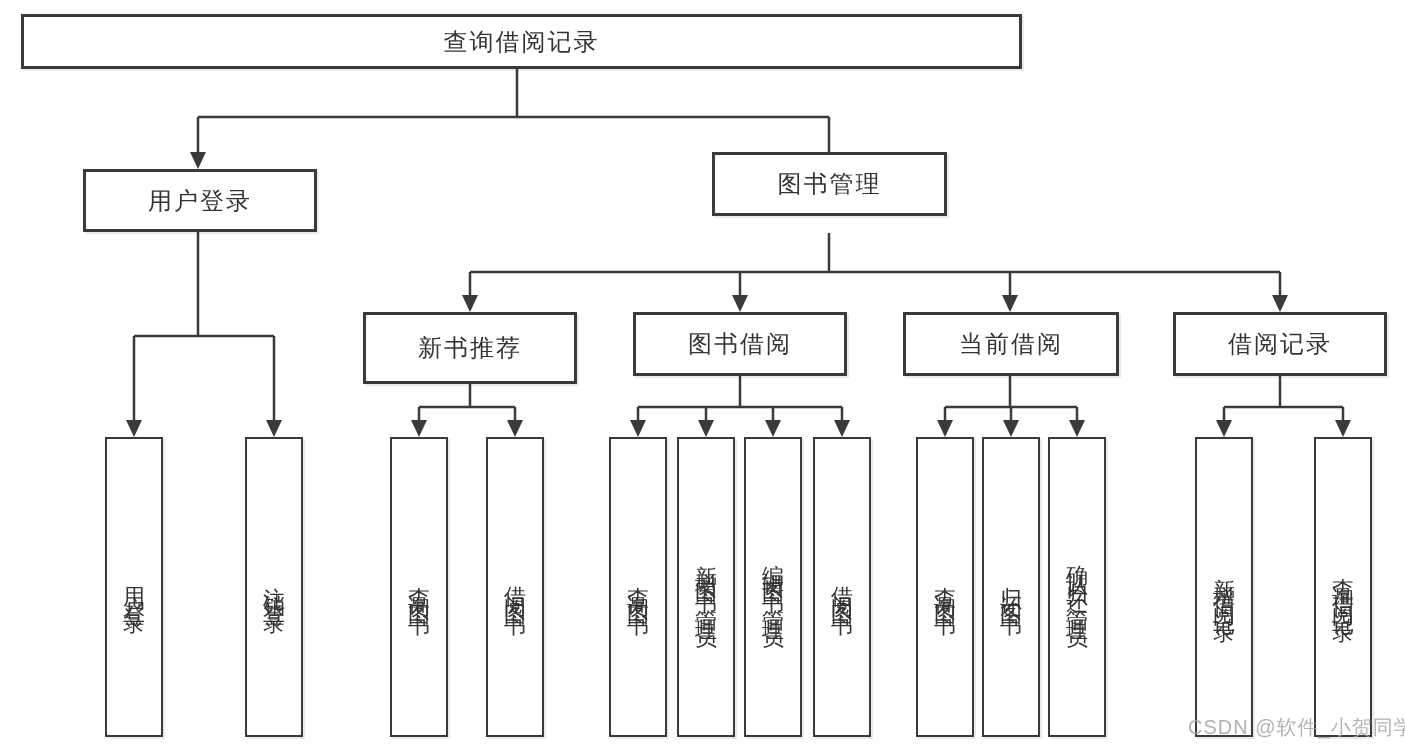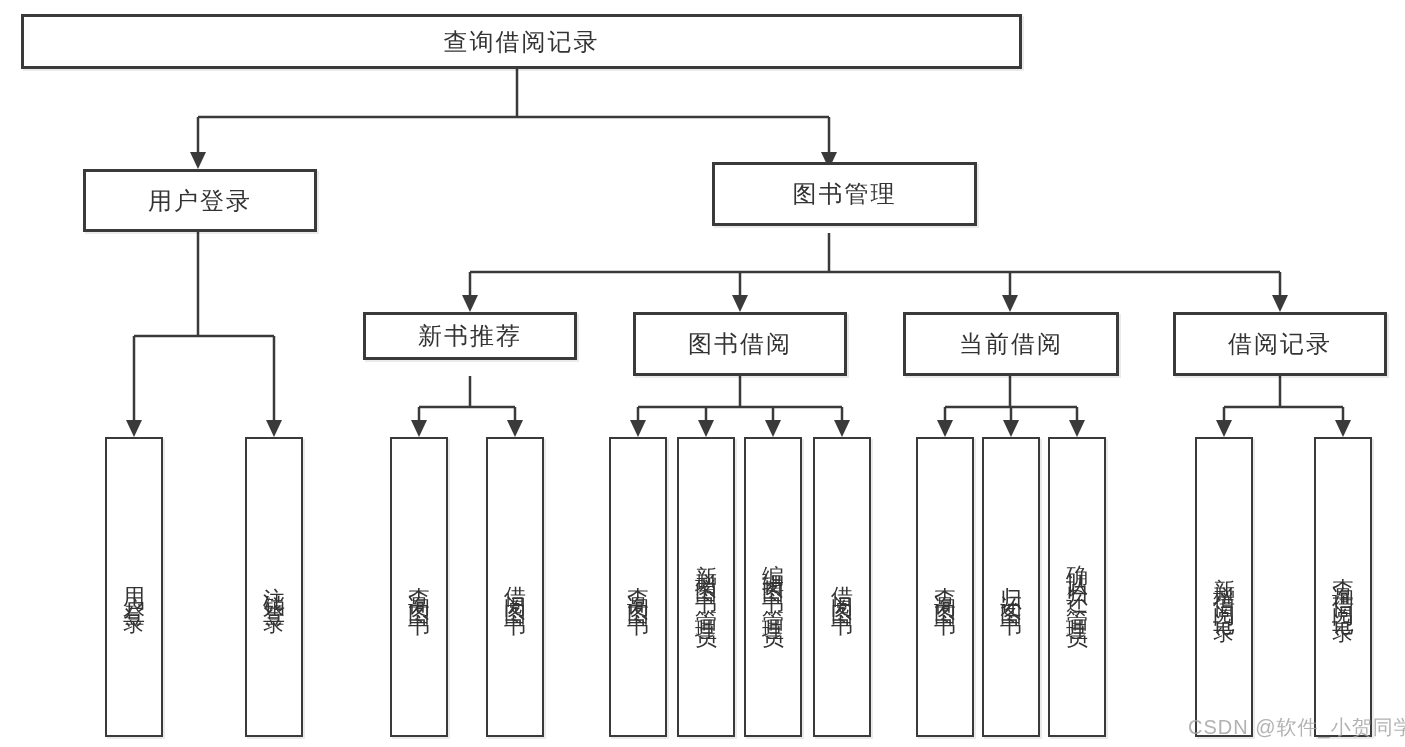--- a/index.html
+++ b/index.html
@@ -23,22 +23,22 @@
   .hbox{font-size:24px;letter-spacing:2px;white-space:nowrap;}
   .vbox{
     writing-mode:vertical-rl;
     font-size:22px;
     letter-spacing:9px;
     line-height:1.1;
     text-align:center;
   }
   .root-box   {left:21px;  top:14px;  width:1001px; height:55px;}
   .lvl2-left  {left:83px;  top:169px; width:234px;  height:63px;}
-  .lvl2-right {left:712px; top:162px; width:265px;  height:64px;}
-  .lvl3-a{left:363px; top:312px; width:214px; height:48px;}
+  .lvl2-right {left:712px; top:152px; width:235px;  height:64px;}
+  .lvl3-a{left:363px; top:312px; width:214px; height:72px;}
   .lvl3-b{left:633px; top:312px; width:214px; height:64px;}
   .lvl3-c{left:903px; top:312px; width:216px; height:64px;}
   .lvl3-d{left:1173px;top:312px; width:214px; height:64px;}
   .leaf{top:437px;width:58px;height:300px;border-width:2.5px;}
   .leaf-1 {left:105px;}
   .leaf-2 {left:245px;}
   .leaf-3 {left:390px;}
   .leaf-4 {left:486px;}
   .leaf-5 {left:609px;}
   .leaf-6 {left:677px;}

